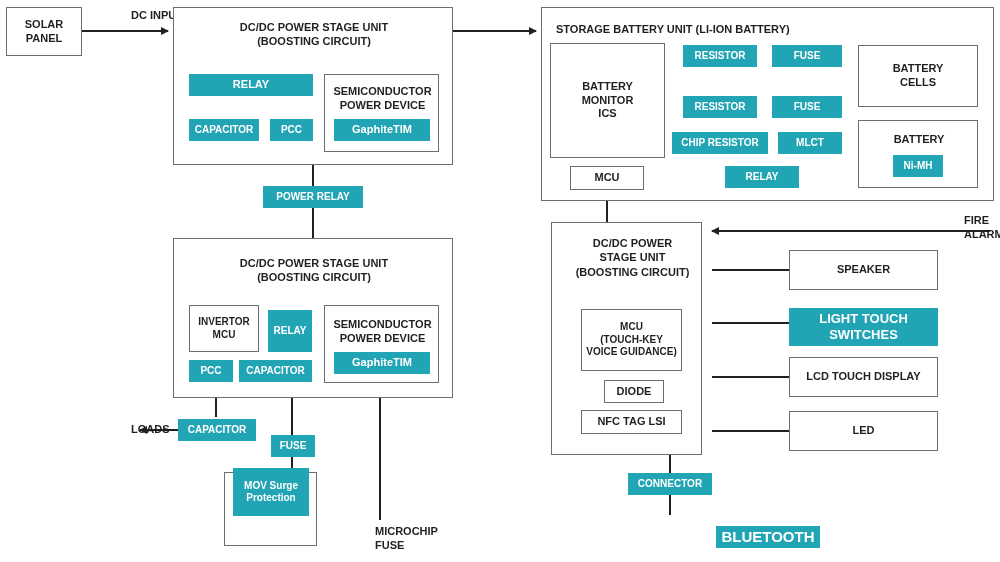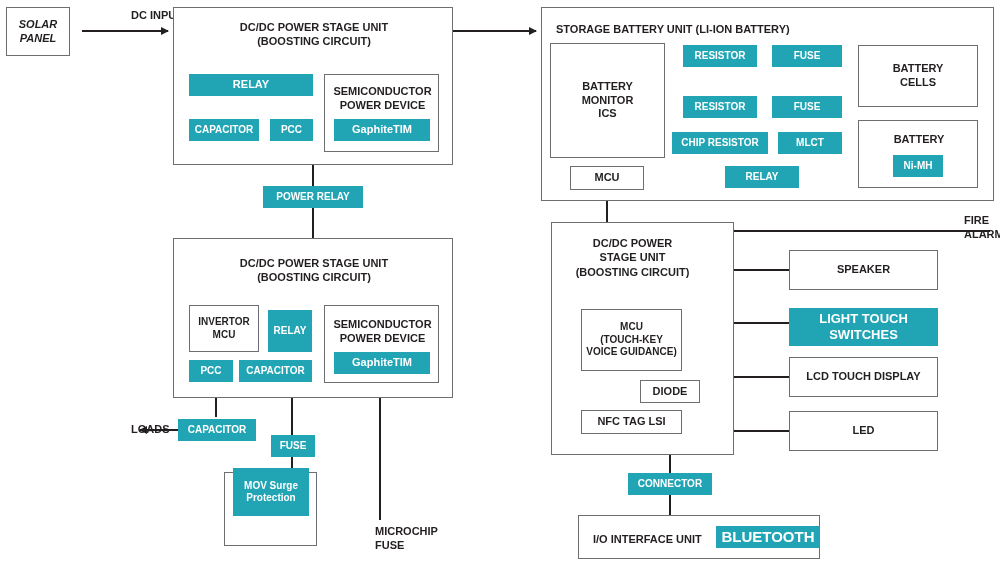--- a/index.html
+++ b/index.html
@@ -99,21 +99,21 @@
     <line x1="712" y1="323" x2="789" y2="323" stroke="#231f20" stroke-width="2"></line>
     <line x1="712" y1="377" x2="789" y2="377" stroke="#231f20" stroke-width="2"></line>
     <line x1="712" y1="431" x2="789" y2="431" stroke="#231f20" stroke-width="2"></line>
 
     <line x1="670" y1="455" x2="670" y2="474" stroke="#231f20" stroke-width="2"></line>
     <line x1="670" y1="494" x2="670" y2="515" stroke="#231f20" stroke-width="2"></line>
 
     <line x1="607" y1="158" x2="607" y2="166" stroke="#231f20" stroke-width="2"></line>
   </svg>
 
-  <div class="box" style="left:6px; top:7px; width:64px; height:49px; font-size:11px; white-space:pre-line;font-style:italic;">SOLAR
+  <div class="box" style="left:6px; top:7px; width:76px; height:49px; font-size:11px; white-space:pre-line;">SOLAR
 PANEL</div>
   <div class="plain" style="left:92px; top:9px; font-size:11px;">DC INPUT</div>
 
   <div class="box" style="left:173px; top:7px; width:280px; height:158px; display:block;">
     <div class="grouphdr" style="left:0; top:12px; width:280px; font-size:11px; white-space:pre-line;">DC/DC POWER STAGE UNIT
 (BOOSTING CIRCUIT)</div>
   </div>
   <div class="teal" style="left:189px; top:74px; width:124px; height:22px; font-size:11px;">RELAY</div>
   <div class="teal" style="left:189px; top:119px; width:70px; height:22px; font-size:10px;">CAPACITOR</div>
   <div class="teal" style="left:270px; top:119px; width:43px; height:22px; font-size:10px;">PCC</div>
@@ -168,36 +168,33 @@
   <div class="box" style="left:858px; top:45px; width:120px; height:62px; font-size:11px; white-space:pre-line;">BATTERY
 CELLS</div>
   <div class="box" style="left:858px; top:120px; width:120px; height:68px; display:block;">
     <div class="grouphdr" style="left:0; top:11px; width:120px; font-size:11px;">BATTERY</div>
   </div>
   <div class="teal" style="left:893px; top:155px; width:50px; height:22px; font-size:10px;">Ni-MH</div>
   <div class="box" style="left:570px; top:166px; width:74px; height:24px; font-size:11px;">MCU</div>
 
   <div class="plain" style="left:925px; top:214px; font-size:11px;">FIRE ALARM</div>
 
-  <div class="box" style="left:551px; top:222px; width:183px; height:233px; display:block;">
+  <div class="box" style="left:551px; top:222px; width:151px; height:233px; display:block;">
     <div class="grouphdr" style="left:0; top:13px; width:161px; font-size:11px; white-space:pre-line;">DC/DC POWER
 STAGE UNIT
 (BOOSTING CIRCUIT)</div>
   </div>
   <div class="box" style="left:581px; top:309px; width:101px; height:62px; font-size:10px; white-space:pre-line;">MCU
 (TOUCH-KEY
 VOICE GUIDANCE)</div>
-  <div class="box" style="left:604px; top:380px; width:60px; height:23px; font-size:11px;margin-left:36px;">DIODE</div>
+  <div class="box" style="left:604px; top:380px; width:60px; height:23px; font-size:11px;">DIODE</div>
   <div class="box" style="left:789px; top:250px; width:149px; height:40px; font-size:11px;">SPEAKER</div>
 
   <div class="box" style="left:581px; top:410px; width:101px; height:24px; font-size:11px;">NFC TAG LSI</div>
   <div class="teal" style="left:789px; top:308px; width:149px; height:38px; font-size:13px;">LIGHT TOUCH SWITCHES</div>
   <div class="box" style="left:789px; top:411px; width:149px; height:40px; font-size:11px;">LED</div>
   <div class="box" style="left:789px; top:357px; width:149px; height:40px; font-size:11px;">LCD TOUCH DISPLAY</div>
 
   <div class="teal" style="left:628px; top:473px; width:84px; height:22px; font-size:10px;">CONNECTOR</div>
 
-  <div class="box" style="left:578px; top:515px; width:242px; height:44px; display:block;">
-    <div class="grouphdr" style="left:14px; top:16px; width:140px; font-size:11px; text-align:left;">I/O INTERFACE UNIT</div>
-  </div>
   <div class="teal" style="left:716px; top:526px; width:104px; height:22px; font-size:15px;">BLUETOOTH</div>
 
 </div>
 
 </body></html>

